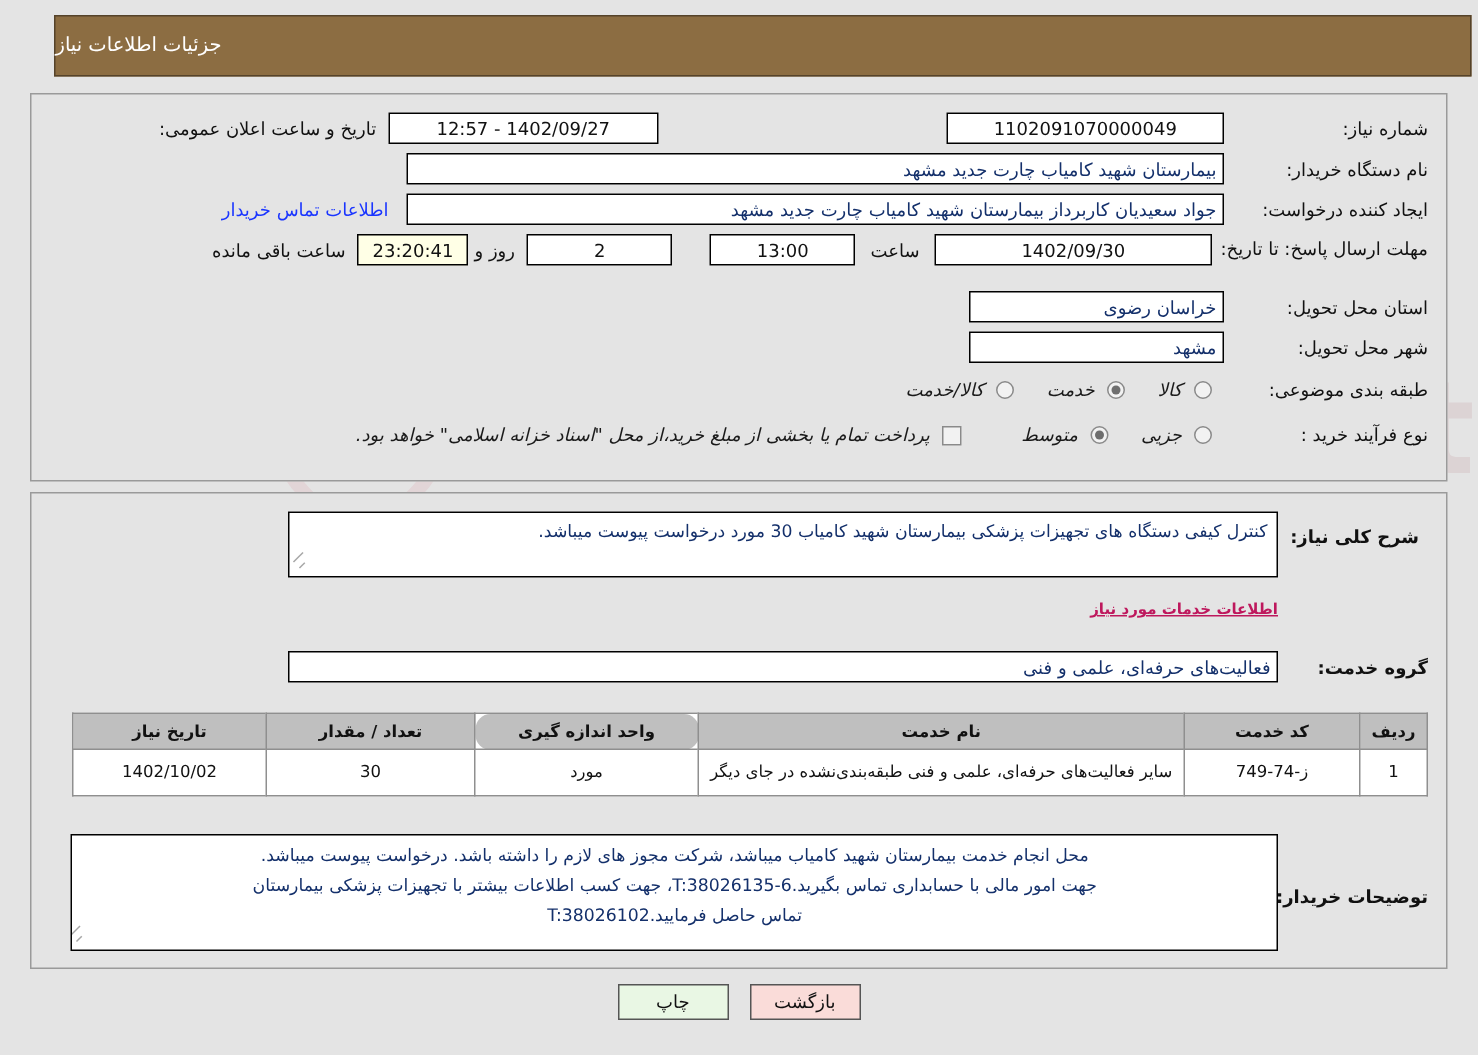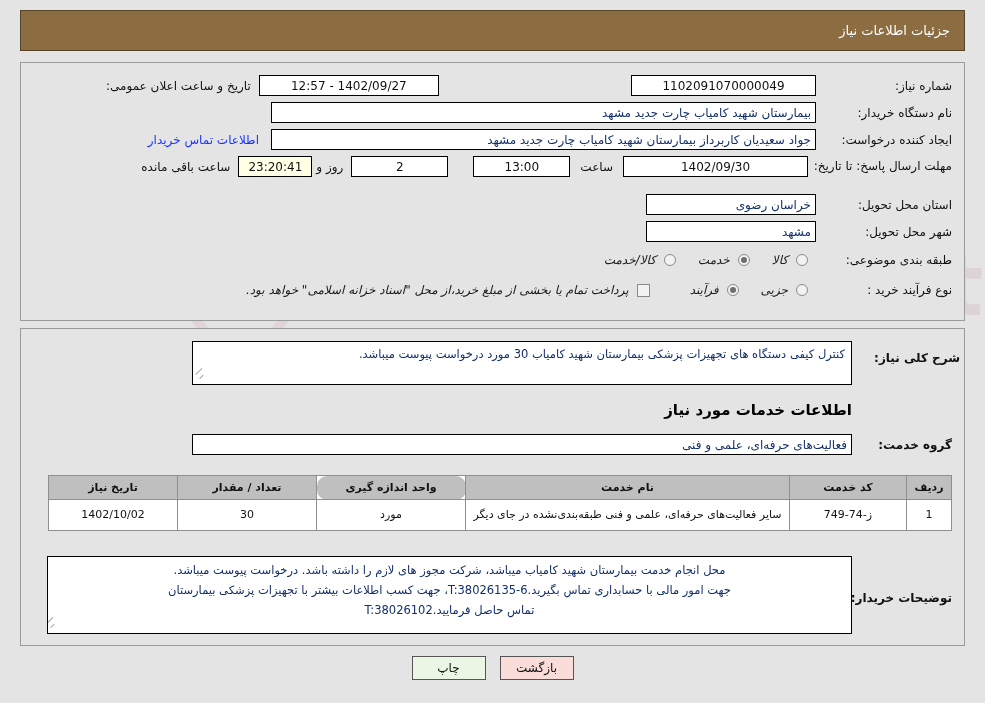--- a/index.html
+++ b/index.html
@@ -14,24 +14,24 @@
   }
 
   
   .watermark{
     position:absolute;left:0;top:150px;width:985px;height:300px;
     pointer-events:none;z-index:0;opacity:.30;
   }
 
   
   .titlebar{
-    position:absolute;left:20px;top:10px;width:945px;height:41px;
+    position:absolute;left:36px;top:10px;width:945px;height:41px;
     background:#8c6d42;border:1px solid #55432a;
     box-sizing:border-box;
-    display:flex;align-items:center;justify-content:flex-start;
+    display:flex;align-items:center;justify-content:flex-end;
     z-index:2;
   }
   .titlebar span{
     color:#ffffff;font-size:13px;margin-right:14px;letter-spacing:.2px;
   }
 
   
   .panel{
     position:absolute;left:20px;width:945px;
     background:#e4e4e4;border:1px solid #9a9a9a;
@@ -85,21 +85,21 @@
     position:absolute;left:3px;bottom:1px;
     width:9px;height:9px;opacity:.65;
   }
   .grip::before,.grip::after{
     content:"";position:absolute;background:#777;height:1px;width:9px;
     transform:rotate(-45deg);transform-origin:left bottom;
   }
   .grip::after{width:5px;top:4px;}
 
   .sectitle{
-    position:absolute;font-size:15px;font-weight:bold;color:#000000;
+    position:absolute;font-size:10px;font-weight:bold;color:#be185d;text-decoration:underline;
   }
   .boldlbl{font-weight:bold;}
 
   
   table.grid{
     position:absolute;border-collapse:collapse;
     font-size:11px;background:#fff;
   }
   table.grid th{
     background:#bfbfbf;border:1px solid #8f8f8f;
@@ -203,32 +203,32 @@
   </div>
 
   <div class="row" style="top:220px;right:12px;">
     <div class="lbl" style="width:130px;">نوع فرآیند خرید :</div>
     <label class="opt" style="margin-right:14px;">
       <span class="radio"></span>
       <span>جزیی</span>
     </label>
     <label class="opt" style="margin-right:22px;">
       <span class="radio on"></span>
-      <span>فرآیند</span>
+      <span>متوسط</span>
     </label>
     <label class="opt" style="margin-right:40px;">
       <span class="chk"></span>
       <span>پرداخت تمام یا بخشی از مبلغ خرید،از محل "اسناد خزانه اسلامی" خواهد بود.</span>
     </label>
   </div>
 </div>
 
 <div class="panel" id="mid-panel">
 
-  <div class="lbl boldlbl" style="position:absolute;top:22px;right:4px;">شرح کلی نیاز:</div>
+  <div class="lbl boldlbl" style="position:absolute;top:22px;right:18px;">شرح کلی نیاز:</div>
   <div class="tbox" style="top:12px;right:112px;width:660px;height:44px;">
     <span>کنترل کیفی دستگاه های تجهیزات پزشکی بیمارستان شهید کامیاب 30 مورد درخواست پیوست میباشد.</span>
     <span class="grip"></span>
   </div>
 
   <div class="sectitle" style="top:72px;right:112px;">اطلاعات خدمات مورد نیاز</div>
 
   <div class="lbl boldlbl" style="position:absolute;top:109px;right:12px;">گروه خدمت:</div>
   <div class="fld rt" style="position:absolute;top:105px;right:112px;width:660px;color:#14306b;">فعالیت‌های حرفه‌ای، علمی و فنی</div>
 

